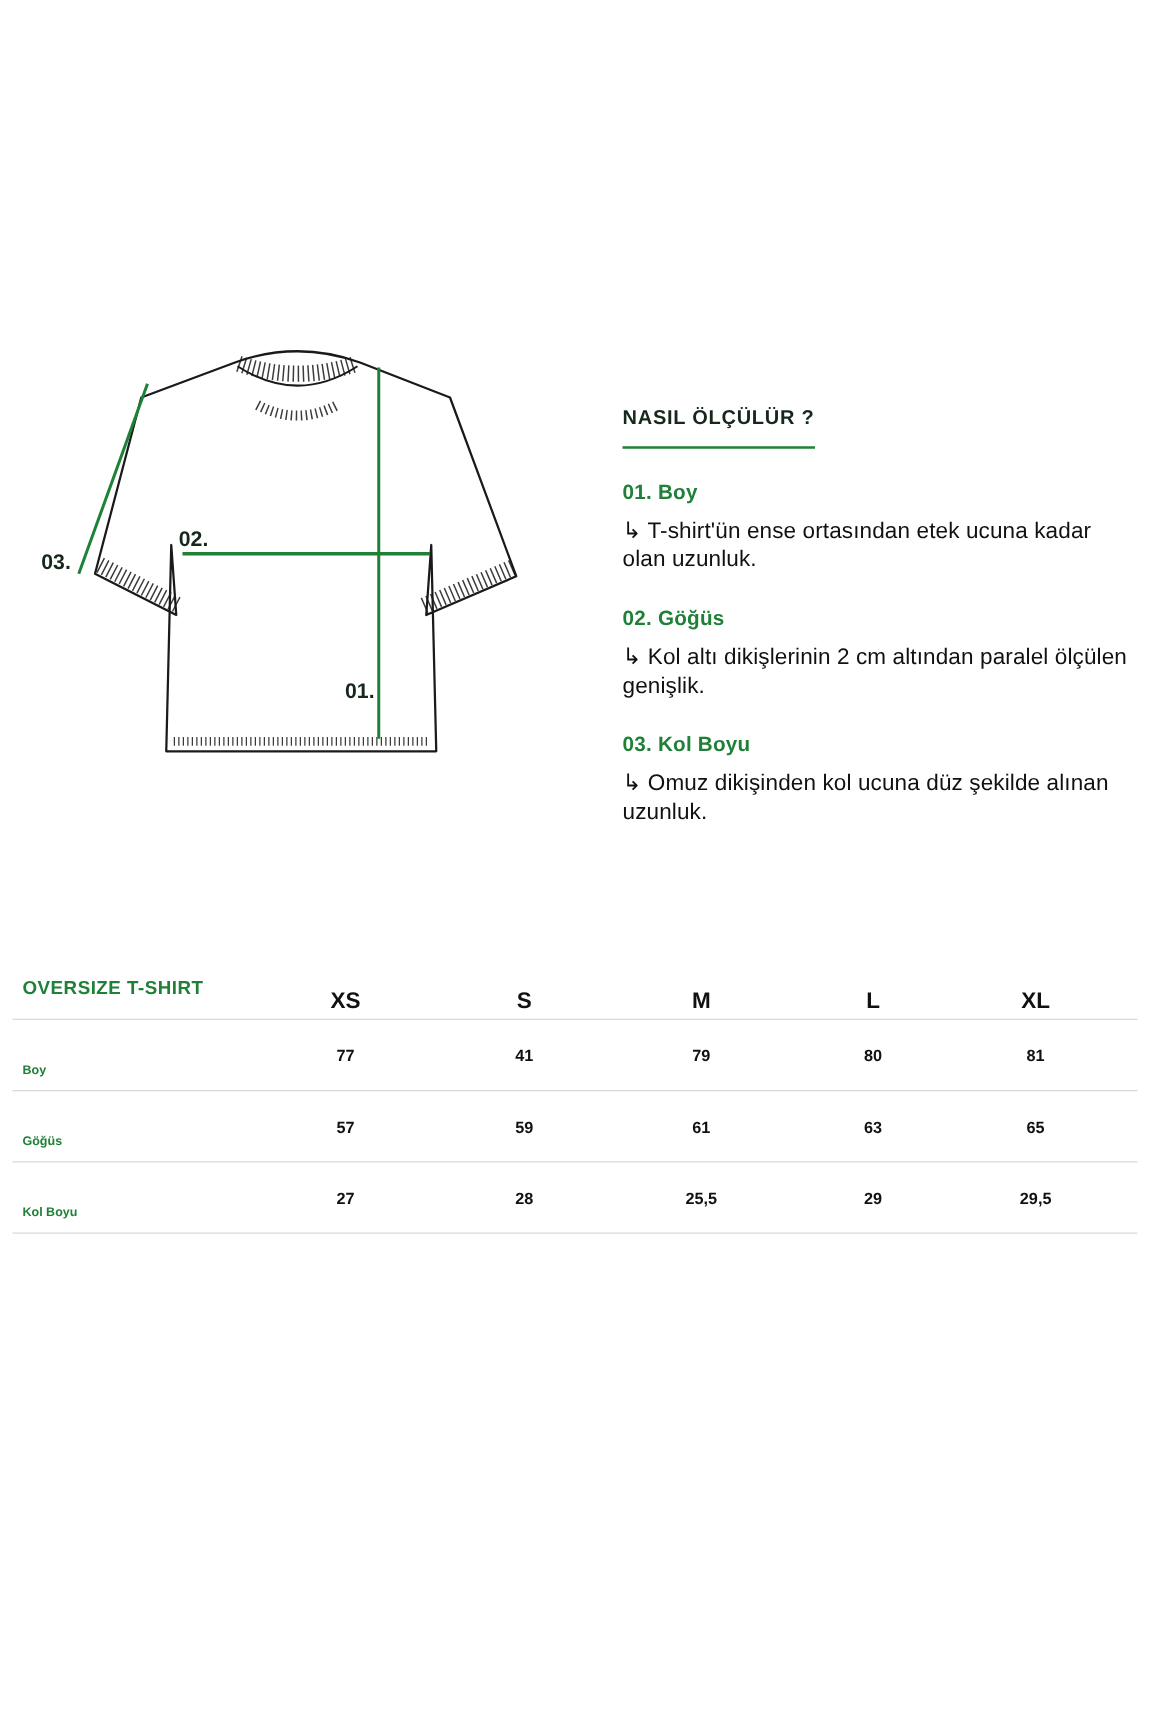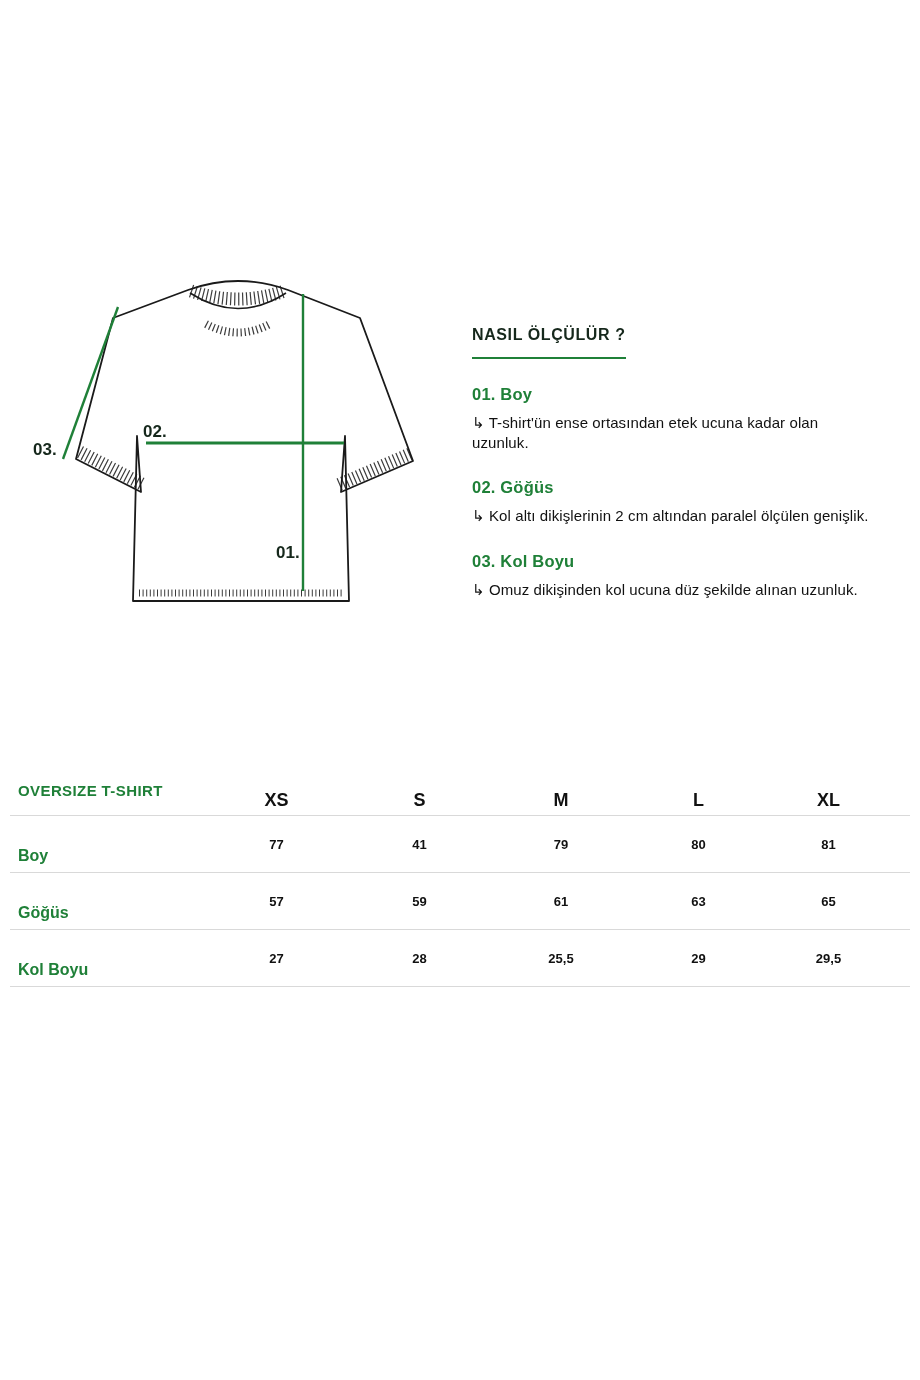--- a/index.html
+++ b/index.html
@@ -5,36 +5,36 @@
   * { margin:0; padding:0; box-sizing:border-box; }
   html,body { background:#fff; }
   body { width:920px; height:1380px; font-family:"Liberation Sans", sans-serif; color:#111; }
   .page { position:relative; width:920px; height:1380px; background:#fff; overflow:hidden; }
 
   
   .tshirt-svg { position:absolute; left:0; top:250px; }
   .svg-label { font-family:"Liberation Sans", sans-serif; font-size:17px; font-weight:700; fill:#16281c; }
 
   
-  .measure-info { position:absolute; left:472px; top:326px; width:406px; }
+  .measure-info { position:absolute; left:498px; top:326px; width:406px; }
   .mi-title { display:inline-block; font-size:16px; font-weight:700; letter-spacing:.6px; color:#16281c;
               padding-bottom:13px; border-bottom:2px solid var(--accent); }
   .mi-item { margin-top:26px; }
   .mi-heading { color:var(--accent); font-size:16.5px; font-weight:700; letter-spacing:.2px; }
-  .mi-desc { margin-top:9px; font-size:15px; color:#111; letter-spacing:.1px; line-height:1.3; }
+  .mi-desc { margin-top:9px; font-size:18px; color:#111; letter-spacing:.1px; line-height:1.3; }
 
   
   .size-table { position:absolute; left:10px; top:766px; width:900px; }
   .t-row { display:grid; grid-template-columns:175px 103px 103px 100px 95px 85px 88px;
            align-items:center; border-bottom:1px solid #d9d9d9;gap:40px; }
   .t-row.header { height:50px; }
   .t-row.body-row { height:57px; }
   .t-product { color:var(--accent); font-weight:700; font-size:15px; letter-spacing:.4px; padding-left:8px; }
   .t-size { font-weight:700; font-size:18px; text-align:center; color:#111;margin-top:20px; }
-  .t-label { color:var(--accent); font-weight:700; font-size:16px; padding-left:8px;margin-top:24px; }
+  .t-label { color:var(--accent); font-weight:700; font-size:10px; padding-left:8px;margin-top:24px; }
   .t-value { font-weight:700; font-size:13px; text-align:center; color:#111; }
 </style>
 </head>
 <body>
 
 <div class="page">
 
   <svg class="tshirt-svg" width="460" height="380" viewBox="0 250 460 380">
 
     <path d="M188,290 Q238,272 288,290 L360,318 L413,461 L341,492 L345,436 L349,601 L133,601 L137,436 L141,492 L76,459 L113,318 Z" fill="#ffffff" stroke="#1a1a1a" stroke-width="1.8" stroke-linejoin="round"></path>

